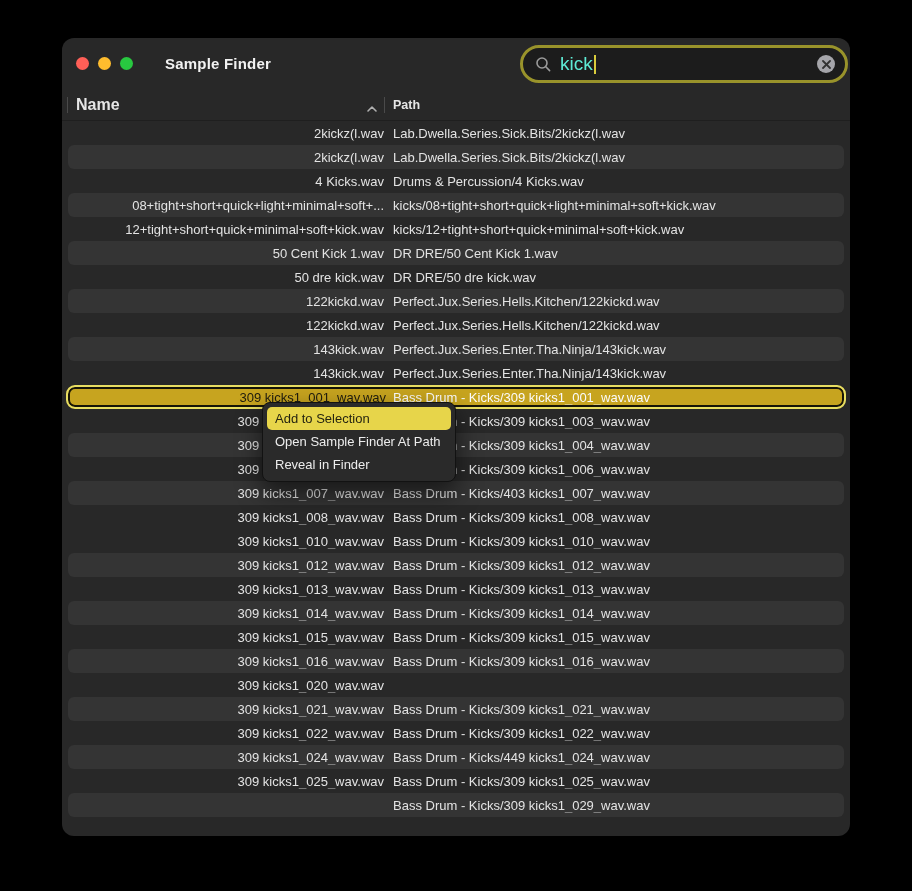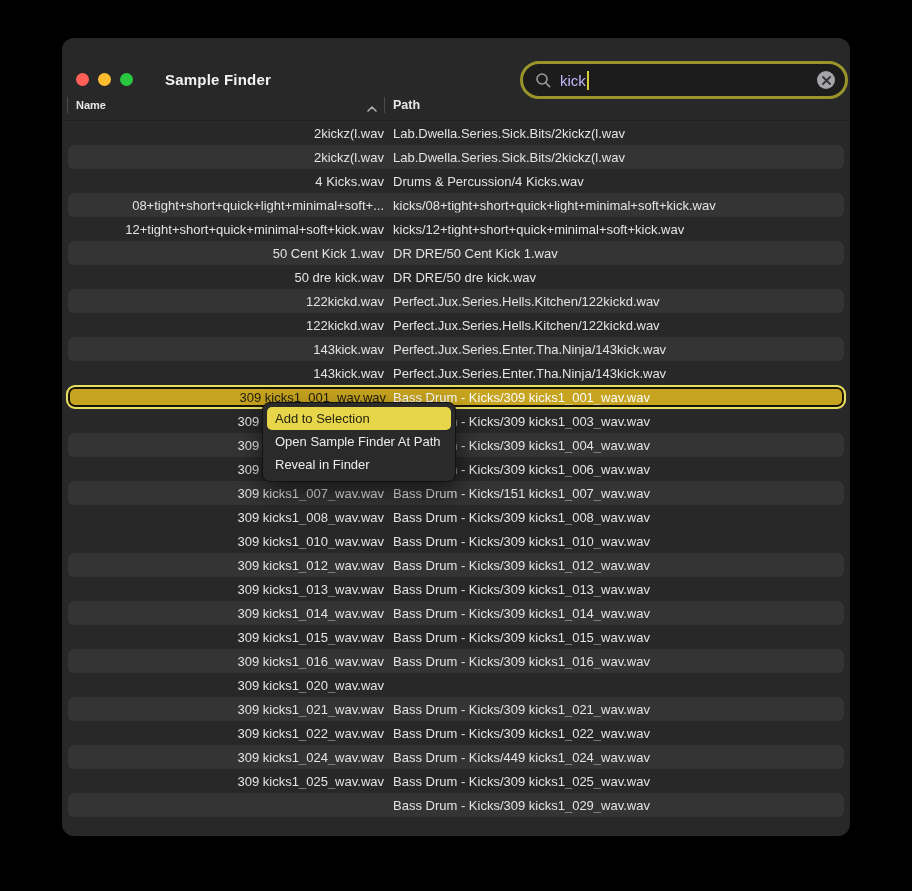--- a/index.html
+++ b/index.html
@@ -8,41 +8,41 @@
     --menu-highlight:#e7d54a;
     --search-border:#99932b;
   }
   *{margin:0;padding:0;box-sizing:border-box;}
   html,body{width:912px;height:891px;background:#000;overflow:hidden;
     font-family:"Liberation Sans","DejaVu Sans",sans-serif;}
   .window{position:absolute;left:62px;top:38px;width:788px;height:798px;
     background:#282828;border-radius:12px;overflow:hidden;
     box-shadow:0 14px 40px rgba(0,0,0,.6);}
   
-  .titlebar{position:absolute;top:0;left:0;right:0;height:52px;margin-top:16px;}
+  .titlebar{position:absolute;top:0;left:0;right:0;height:52px;}
   .traffic{position:absolute;left:14px;top:19px;display:flex;gap:9px;}
   .tl{width:13px;height:13px;border-radius:50%;display:inline-block;}
   .tl.red{background:#ff5f57;}
   .tl.yellow{background:#febc2e;}
   .tl.green{background:#28c840;}
   .title{position:absolute;left:103px;top:0;line-height:52px;
     font-size:15px;font-weight:bold;color:#f2f2f2;letter-spacing:.2px;}
   .search{position:absolute;left:458px;top:7px;width:328px;height:38px;
     border:3px solid var(--search-border);border-radius:19px;background:#1c1c1c;
     display:flex;align-items:center;}
   .search .mag{margin-left:12px;flex:0 0 auto;display:block;}
-  .search-text{margin-left:8px;color:#c4b5fd;font-size:15px;white-space:pre;}
+  .search-text{margin-left:8px;color:#5eead4;font-size:19px;white-space:pre;}
   .caret{width:2px;height:19px;background:#d8cb3c;margin-left:1px;}
   .clear{position:absolute;right:10px;top:50%;transform:translateY(-50%);
     width:18px;height:18px;border-radius:50%;background:#a5a5aa;
     display:flex;align-items:center;justify-content:center;cursor:pointer;}
   
   .header{position:absolute;top:52px;left:0;right:0;height:31px;
     border-bottom:1px solid #1f1f1f;}
-  .hname{position:absolute;left:14px;top:0;line-height:30px;font-size:11px;
+  .hname{position:absolute;left:14px;top:0;line-height:30px;font-size:16px;
     font-weight:bold;color:#e6e6e6;}
   .chev{position:absolute;left:304px;top:9px;}
   .col-div{position:absolute;top:7px;width:1px;height:16px;background:#4a4a4a;}
   .col-div.leftline{left:5px;}
   .col-div.mid{left:322px;}
   .hpath{position:absolute;left:331px;top:0;line-height:30px;font-size:12.5px;
     font-weight:bold;color:#e6e6e6;}
   
   .rows{position:absolute;top:83px;left:0;right:0;bottom:0;overflow:hidden;}
   .row{height:24px;margin:0 6px;border-radius:6px;position:relative;
@@ -161,21 +161,21 @@
       <div class="row stripe">
         <span class="cell name">309 kicks1_004_wav.wav</span>
         <span class="cell path">Bass Drum - Kicks/309 kicks1_004_wav.wav</span>
       </div>
       <div class="row">
         <span class="cell name">309 kicks1_006_wav.wav</span>
         <span class="cell path">Bass Drum - Kicks/309 kicks1_006_wav.wav</span>
       </div>
       <div class="row stripe">
         <span class="cell name">309 kicks1_007_wav.wav</span>
-        <span class="cell path">Bass Drum - Kicks/151 kicks1_007_wav.wav</span>
+        <span class="cell path">Bass Drum - Kicks/403 kicks1_007_wav.wav</span>
       </div>
       <div class="row">
         <span class="cell name">309 kicks1_008_wav.wav</span>
         <span class="cell path">Bass Drum - Kicks/309 kicks1_008_wav.wav</span>
       </div>
       <div class="row">
         <span class="cell name">309 kicks1_010_wav.wav</span>
         <span class="cell path">Bass Drum - Kicks/309 kicks1_010_wav.wav</span>
       </div>
       <div class="row stripe">

